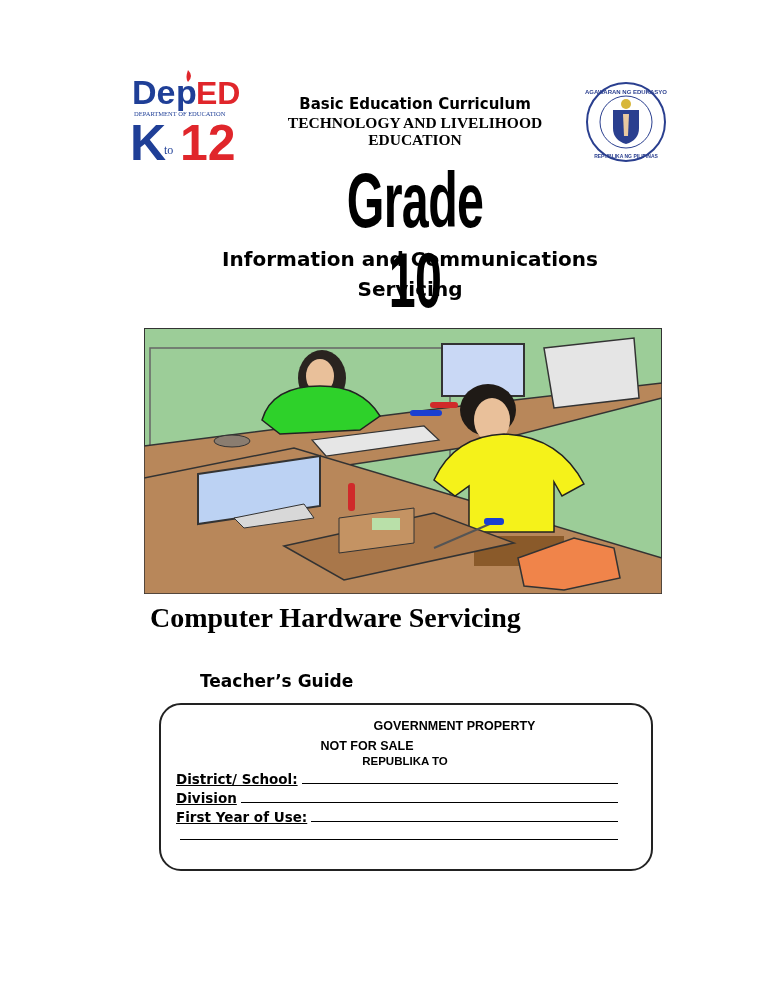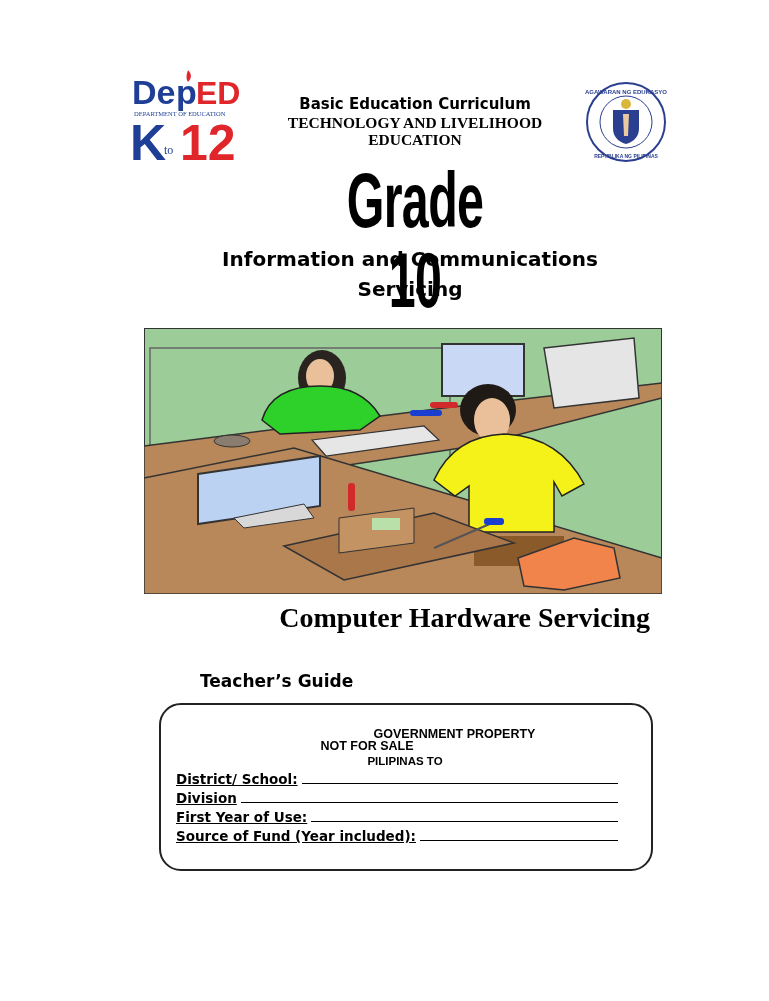--- a/index.html
+++ b/index.html
@@ -5,24 +5,24 @@
   html,body{margin:0;padding:0;background:#fff;}
   body{width:769px;height:1001px;position:relative;overflow:hidden;font-family:"Liberation Sans",sans-serif;color:#000;}
   .abs{position:absolute;}
   .logo-deped{left:130px;top:64px;width:110px;height:100px;text-align:right;}
   .seal{left:585px;top:80px;width:82px;height:84px;}
   .hdr1{left:270px;top:95px;width:290px;text-align:center;font-family:"DejaVu Sans",sans-serif;font-weight:bold;font-size:15px;}
   .hdr2{left:250px;top:114px;width:330px;text-align:center;font-family:"Liberation Serif",serif;font-weight:bold;font-size:15.5px;line-height:17px;}
   .grade{left:280px;top:160px;width:270px;text-align:center;font-family:"Liberation Sans",sans-serif;font-weight:bold;font-size:78px;line-height:80px;transform:scaleX(0.62);transform-origin:center;letter-spacing:-1px;}
   .ict{left:150px;top:244px;width:520px;text-align:center;font-family:"DejaVu Sans",sans-serif;font-weight:bold;font-size:20px;line-height:30px;}
   .illus{left:144px;top:328px;width:518px;height:266px;}
-  .chs{left:150px;top:602px;width:500px;text-align:right;font-family:"Liberation Serif",serif;font-weight:bold;font-size:28px;}
+  .chs{left:150px;top:602px;width:500px;text-align:left;font-family:"Liberation Serif",serif;font-weight:bold;font-size:28px;}
   .tg{left:200px;top:671px;width:420px;font-family:"DejaVu Sans",sans-serif;font-weight:bold;font-size:17px;}
   .box{left:159px;top:703px;width:490px;height:164px;border:2px solid #222;border-radius:22px;}
-  .gp{left:160px;top:719px;width:589px;text-align:center;font-weight:bold;font-size:12.5px;margin-top:8px;}
+  .gp{left:160px;top:719px;width:589px;text-align:center;font-weight:bold;font-size:12.5px;}
   .nfs{left:160px;top:739px;width:414px;text-align:center;font-weight:bold;font-size:12.5px;}
   .at{left:160px;top:755px;width:490px;text-align:center;font-weight:bold;font-size:11.5px;}
   .field{left:176px;font-family:"DejaVu Sans",sans-serif;font-weight:bold;font-size:13.5px;display:flex;align-items:baseline;width:442px;white-space:nowrap;text-decoration:underline;}
   .field .line{flex:1;border-bottom:1.5px solid #000;margin-left:4px;height:11px;}
 </style>
 </head>
 <body>
 
 <div class="abs logo-deped">
   <svg width="110" height="100" viewBox="0 0 110 100">
@@ -105,30 +105,29 @@
     <polygon points="374,230 430,210 470,220 476,250 420,262 380,258" fill="#f0844a" stroke="#333" stroke-width="1.5"></polygon>
   </svg>
 </div>
 
 <div class="abs chs">Computer Hardware Servicing</div>
 <div class="abs tg">Teacher’s Guide</div>
 
 <div class="abs box"></div>
 <div class="abs gp">GOVERNMENT PROPERTY</div>
 <div class="abs nfs">NOT FOR SALE</div>
-<div class="abs at">PILIPINAS TO</div>
+<div class="abs at">REPUBLIKA TO</div>
 
 <div class="abs field" style="top:771px">
   <span>District/ School:</span>
   <span class="line"></span>
 </div>
 <div class="abs field" style="top:790px">
   <span>Division</span>
   <span class="line"></span>
 </div>
 <div class="abs field" style="top:809px">
   <span>First Year of Use:</span>
   <span class="line"></span>
 </div>
 <div class="abs field" style="top:828px">
-  <span>Source of Fund (Year included):</span>
   <span class="line"></span>
 </div>
 
 </body></html>

